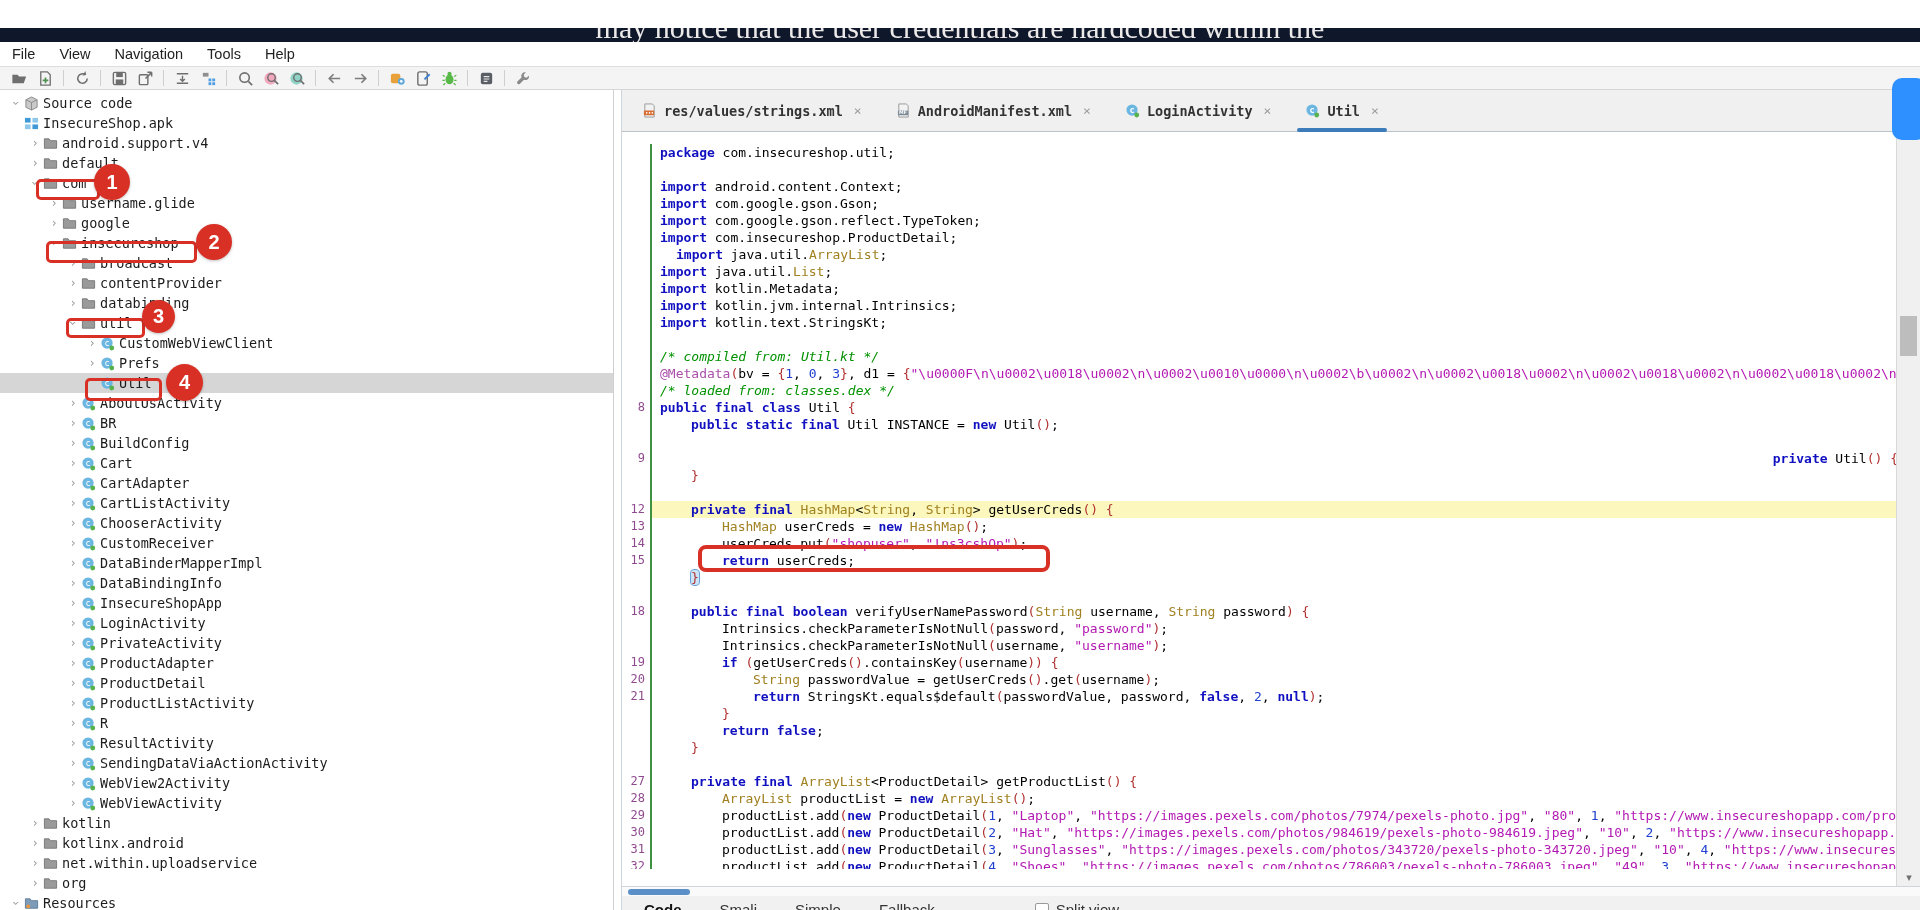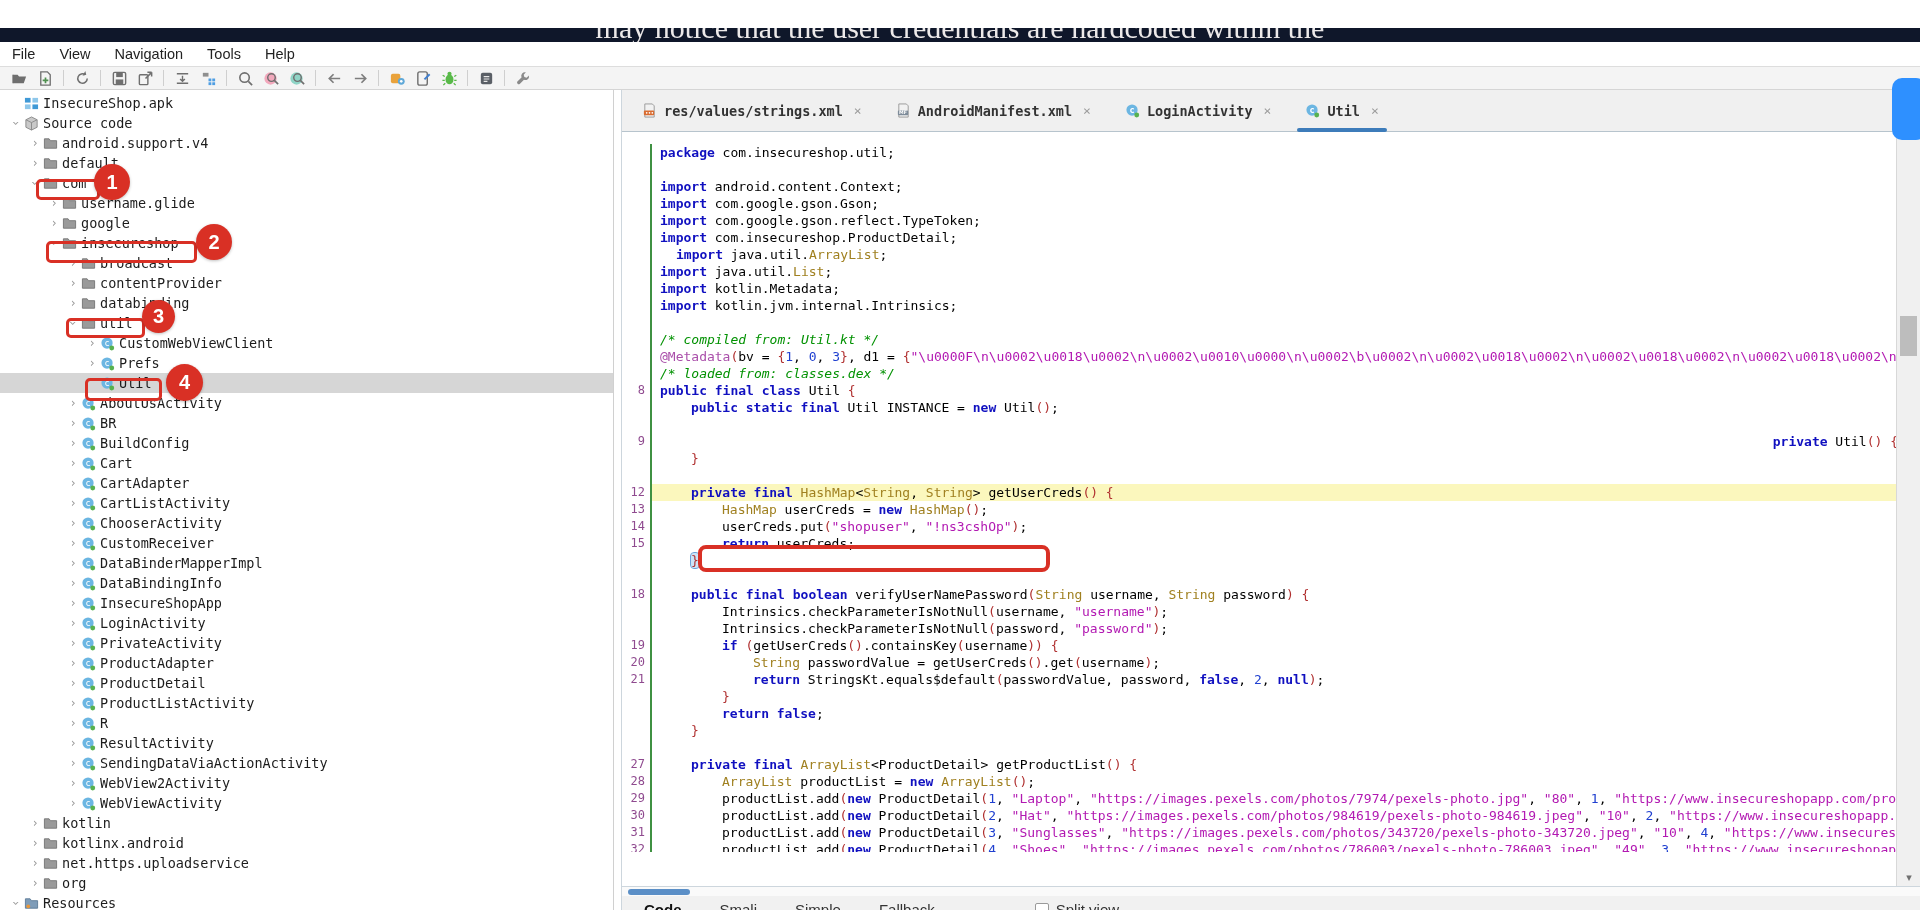--- a/index.html
+++ b/index.html
@@ -228,41 +228,41 @@
       <span class="tsep"></span>
       <span class="tbtn">
         <svg viewBox="0 0 18 18">
           <path d="M11.5 2.5a4 4 0 0 0-4.6 5.4L2.5 12.3a1.8 1.8 0 0 0 2.5 2.5l4.5-4.4a4 4 0 0 0 5.3-4.6l-2.5 2.4-2.4-.8-.7-2.4z" fill="#8a8a8a"></path>
         </svg>
       </span>
     </div>
 
   <div class="tree-panel" id="tree">
       <div class="trow" style="padding-left: 8px;">
+        <span class="chev open">›</span>
+        <span class="ticon">
+          <svg viewBox="0 0 16 16">
+            <path d="M8 1l6 3v8l-6 3-6-3V4z" fill="#c9c9c9" stroke="#8a8a8a"></path>
+            <path d="M2 4l6 3 6-3M8 7v8" fill="none" stroke="#8a8a8a"></path>
+          </svg>
+        </span>
+        <span>Source code</span>
+      </div>
+      <div class="trow" style="padding-left: 8px;">
         <span class="chev"></span>
         <span class="ticon">
           <svg viewBox="0 0 16 16">
             <rect x="1" y="2" width="6" height="5" fill="#3f99d6"></rect>
             <rect x="9" y="2" width="6" height="5" fill="#8ec7ea"></rect>
             <rect x="1" y="9" width="6" height="5" fill="#8ec7ea"></rect>
             <rect x="9" y="9" width="6" height="5" fill="#3f99d6"></rect>
           </svg>
         </span>
         <span>InsecureShop.apk</span>
       </div>
-      <div class="trow" style="padding-left: 8px;">
-        <span class="chev open">›</span>
-        <span class="ticon">
-          <svg viewBox="0 0 16 16">
-            <path d="M8 1l6 3v8l-6 3-6-3V4z" fill="#c9c9c9" stroke="#8a8a8a"></path>
-            <path d="M2 4l6 3 6-3M8 7v8" fill="none" stroke="#8a8a8a"></path>
-          </svg>
-        </span>
-        <span>Source code</span>
-      </div>
       <div class="trow" style="padding-left: 27px;">
         <span class="chev">›</span>
         <span class="ticon">
           <svg viewBox="0 0 16 16">
             <path d="M1.5 3h5L8 5h6.5v8h-13z" fill="#9a9a9a" stroke="#777"></path>
           </svg>
         </span>
         <span>android.support.v4</span>
       </div>
       <div class="trow" style="padding-left: 27px;">
@@ -628,21 +628,21 @@
         </span>
         <span>kotlinx.android</span>
       </div>
       <div class="trow" style="padding-left: 27px;">
         <span class="chev">›</span>
         <span class="ticon">
           <svg viewBox="0 0 16 16">
             <path d="M1.5 3h5L8 5h6.5v8h-13z" fill="#9a9a9a" stroke="#777"></path>
           </svg>
         </span>
-        <span>net.https.uploadservice</span>
+        <span>net.within.uploadservice</span>
       </div>
       <div class="trow" style="padding-left: 27px;">
         <span class="chev">›</span>
         <span class="ticon">
           <svg viewBox="0 0 16 16">
             <path d="M1.5 3h5L8 5h6.5v8h-13z" fill="#9a9a9a" stroke="#777"></path>
           </svg>
         </span>
         <span>org</span>
       </div>
@@ -713,39 +713,40 @@
         <div class="cl"><span class="ln"></span><span class="lc" style="padding-left: 8px;"><span class="ck">package</span><span class="cp"> com.insecureshop.util;</span></span></div>
         <div class="cl"><span class="ln"></span><span class="lc" style="padding-left: 8px;"></span></div>
         <div class="cl"><span class="ln"></span><span class="lc" style="padding-left: 8px;"><span class="ck">import</span><span class="cp"> android.content.Context;</span></span></div>
         <div class="cl"><span class="ln"></span><span class="lc" style="padding-left: 8px;"><span class="ck">import</span><span class="cp"> com.google.gson.Gson;</span></span></div>
         <div class="cl"><span class="ln"></span><span class="lc" style="padding-left: 8px;"><span class="ck">import</span><span class="cp"> com.google.gson.reflect.TypeToken;</span></span></div>
         <div class="cl"><span class="ln"></span><span class="lc" style="padding-left: 8px;"><span class="ck">import</span><span class="cp"> com.insecureshop.ProductDetail;</span></span></div>
         <div class="cl"><span class="ln"></span><span class="lc" style="padding-left: 24px;"><span class="ck">import</span><span class="cp"> java.util.</span><span class="ct">ArrayList</span><span class="cp">;</span></span></div>
         <div class="cl"><span class="ln"></span><span class="lc" style="padding-left: 8px;"><span class="ck">import</span><span class="cp"> java.util.</span><span class="ct">List</span><span class="cp">;</span></span></div>
         <div class="cl"><span class="ln"></span><span class="lc" style="padding-left: 8px;"><span class="ck">import</span><span class="cp"> kotlin.Metadata;</span></span></div>
         <div class="cl"><span class="ln"></span><span class="lc" style="padding-left: 8px;"><span class="ck">import</span><span class="cp"> kotlin.jvm.internal.Intrinsics;</span></span></div>
+        <div class="cl"><span class="ln"></span><span class="lc" style="padding-left: 8px;"><span class="ck">import</span><span class="cp"> kotlin.text.StringsKt;</span></span></div>
         <div class="cl"><span class="ln"></span><span class="lc" style="padding-left: 8px;"></span></div>
         <div class="cl"><span class="ln"></span><span class="lc" style="padding-left: 8px;"><span class="cc">/* compiled from: Util.kt */</span></span></div>
         <div class="cl"><span class="ln"></span><span class="lc" style="padding-left: 8px;"><span class="ca">@Metadata</span><span class="cb">(</span><span class="cp">bv = </span><span class="cb">{</span><span class="cn">1</span><span class="cp">, </span><span class="cn">0</span><span class="cp">, </span><span class="cn">3</span><span class="cb">}</span><span class="cp">, d1 = </span><span class="cb">{</span><span class="cs">"\u0000F\n\u0002\u0018\u0002\n\u0002\u0010\u0000\n\u0002\b\u0002\n\u0002\u0018\u0002\n\u0002\u0018\u0002\n\u0002\u0018\u0002\n\u0002\u0018\u0002\n\u0002\u0010\u0000\n\u0002\b\u0007\n\u0002\u0010\u000e\n\u0002\b\u0003\n\u0002\u0018\u0002\n\u0002\u0010!\n\u0002\u0018\u0002</span></span></div>
         <div class="cl"><span class="ln"></span><span class="lc" style="padding-left: 8px;"><span class="cc">/* loaded from: classes.dex */</span></span></div>
         <div class="cl"><span class="ln">8</span><span class="lc" style="padding-left: 8px;"><span class="ck">public final class</span><span class="cp"> Util </span><span class="cb">{</span></span></div>
         <div class="cl"><span class="ln"></span><span class="lc" style="padding-left: 39px;"><span class="ck">public static final</span><span class="cp"> Util INSTANCE = </span><span class="ck">new</span><span class="cp"> Util</span><span class="cb">()</span><span class="cp">;</span></span></div>
         <div class="cl"><span class="ln"></span><span class="lc" style="padding-left: 8px;"></span></div>
         <div class="cl"><span class="ln">9</span><span class="lc" style="padding-left: 39px; text-align: right;"><span class="ck">private</span><span class="cp"> Util</span><span class="cb">()</span><span class="cp"> </span><span class="cb">{</span></span></div>
         <div class="cl"><span class="ln"></span><span class="lc" style="padding-left: 39px;"><span class="cb">}</span></span></div>
         <div class="cl"><span class="ln"></span><span class="lc" style="padding-left: 8px;"></span></div>
         <div class="cl hl"><span class="ln">12</span><span class="lc" style="padding-left: 39px;"><span class="ck">private final</span><span class="cp"> </span><span class="ct">HashMap</span><span class="cp">&lt;</span><span class="ct">String</span><span class="cp">, </span><span class="ct">String</span><span class="cp">&gt; getUserCreds</span><span class="cb">()</span><span class="cp"> </span><span class="cb">{</span></span></div>
         <div class="cl"><span class="ln">13</span><span class="lc" style="padding-left: 70px;"><span class="ct">HashMap</span><span class="cp"> userCreds = </span><span class="ck">new</span><span class="cp"> </span><span class="ct">HashMap</span><span class="cb">()</span><span class="cp">;</span></span></div>
         <div class="cl"><span class="ln">14</span><span class="lc" style="padding-left: 70px;"><span class="cp">userCreds.put</span><span class="cb">(</span><span class="cs">"shopuser"</span><span class="cp">, </span><span class="cs">"!ns3cshOp"</span><span class="cb">)</span><span class="cp">;</span></span></div>
         <div class="cl"><span class="ln">15</span><span class="lc" style="padding-left: 70px;"><span class="ck">return</span><span class="cp"> userCreds;</span></span></div>
         <div class="cl"><span class="ln"></span><span class="lc" style="padding-left: 39px;"><span class="csel">}</span></span></div>
         <div class="cl"><span class="ln"></span><span class="lc" style="padding-left: 8px;"></span></div>
         <div class="cl"><span class="ln">18</span><span class="lc" style="padding-left: 39px;"><span class="ck">public final boolean</span><span class="cp"> verifyUserNamePassword</span><span class="cb">(</span><span class="ct">String</span><span class="cp"> username, </span><span class="ct">String</span><span class="cp"> password</span><span class="cb">)</span><span class="cp"> </span><span class="cb">{</span></span></div>
+        <div class="cl"><span class="ln"></span><span class="lc" style="padding-left: 70px;"><span class="cp">Intrinsics.checkParameterIsNotNull</span><span class="cb">(</span><span class="cp">password, </span><span class="cs">"password"</span><span class="cb">)</span><span class="cp">;</span></span></div>
         <div class="cl"><span class="ln"></span><span class="lc" style="padding-left: 70px;"><span class="cp">Intrinsics.checkParameterIsNotNull</span><span class="cb">(</span><span class="cp">username, </span><span class="cs">"username"</span><span class="cb">)</span><span class="cp">;</span></span></div>
-        <div class="cl"><span class="ln"></span><span class="lc" style="padding-left: 70px;"><span class="cp">Intrinsics.checkParameterIsNotNull</span><span class="cb">(</span><span class="cp">password, </span><span class="cs">"password"</span><span class="cb">)</span><span class="cp">;</span></span></div>
         <div class="cl"><span class="ln">19</span><span class="lc" style="padding-left: 70px;"><span class="ck">if</span><span class="cp"> </span><span class="cb">(</span><span class="cp">getUserCreds</span><span class="cb">()</span><span class="cp">.containsKey</span><span class="cb">(</span><span class="cp">username</span><span class="cb">))</span><span class="cp"> </span><span class="cb">{</span></span></div>
         <div class="cl"><span class="ln">20</span><span class="lc" style="padding-left: 101px;"><span class="ct">String</span><span class="cp"> passwordValue = getUserCreds</span><span class="cb">()</span><span class="cp">.get</span><span class="cb">(</span><span class="cp">username</span><span class="cb">)</span><span class="cp">;</span></span></div>
         <div class="cl"><span class="ln">21</span><span class="lc" style="padding-left: 101px;"><span class="ck">return</span><span class="cp"> StringsKt.equals$default</span><span class="cb">(</span><span class="cp">passwordValue, password, </span><span class="ck">false</span><span class="cp">, </span><span class="cn">2</span><span class="cp">, </span><span class="ck">null</span><span class="cb">)</span><span class="cp">;</span></span></div>
         <div class="cl"><span class="ln"></span><span class="lc" style="padding-left: 70px;"><span class="cb">}</span></span></div>
         <div class="cl"><span class="ln"></span><span class="lc" style="padding-left: 70px;"><span class="ck">return</span><span class="cp"> </span><span class="ck">false</span><span class="cp">;</span></span></div>
         <div class="cl"><span class="ln"></span><span class="lc" style="padding-left: 39px;"><span class="cb">}</span></span></div>
         <div class="cl"><span class="ln"></span><span class="lc" style="padding-left: 8px;"></span></div>
         <div class="cl"><span class="ln">27</span><span class="lc" style="padding-left: 39px;"><span class="ck">private final</span><span class="cp"> </span><span class="ct">ArrayList</span><span class="cp">&lt;ProductDetail&gt; getProductList</span><span class="cb">()</span><span class="cp"> </span><span class="cb">{</span></span></div>
         <div class="cl"><span class="ln">28</span><span class="lc" style="padding-left: 70px;"><span class="ct">ArrayList</span><span class="cp"> productList = </span><span class="ck">new</span><span class="cp"> </span><span class="ct">ArrayList</span><span class="cb">()</span><span class="cp">;</span></span></div>
         <div class="cl"><span class="ln">29</span><span class="lc" style="padding-left: 70px;"><span class="cp">productList.add</span><span class="cb">(</span><span class="ck">new</span><span class="cp"> ProductDetail</span><span class="cb">(</span><span class="cn">1</span><span class="cp">, </span><span class="cs">"Laptop"</span><span class="cp">, </span><span class="cs">"https://images.pexels.com/photos/7974/pexels-photo.jpg"</span><span class="cp">, </span><span class="cs">"80"</span><span class="cp">, </span><span class="cn">1</span><span class="cp">, </span><span class="cs">"https://www.insecureshopapp.com/products/laptop/details/9832-pro-edition"</span></span></div>

